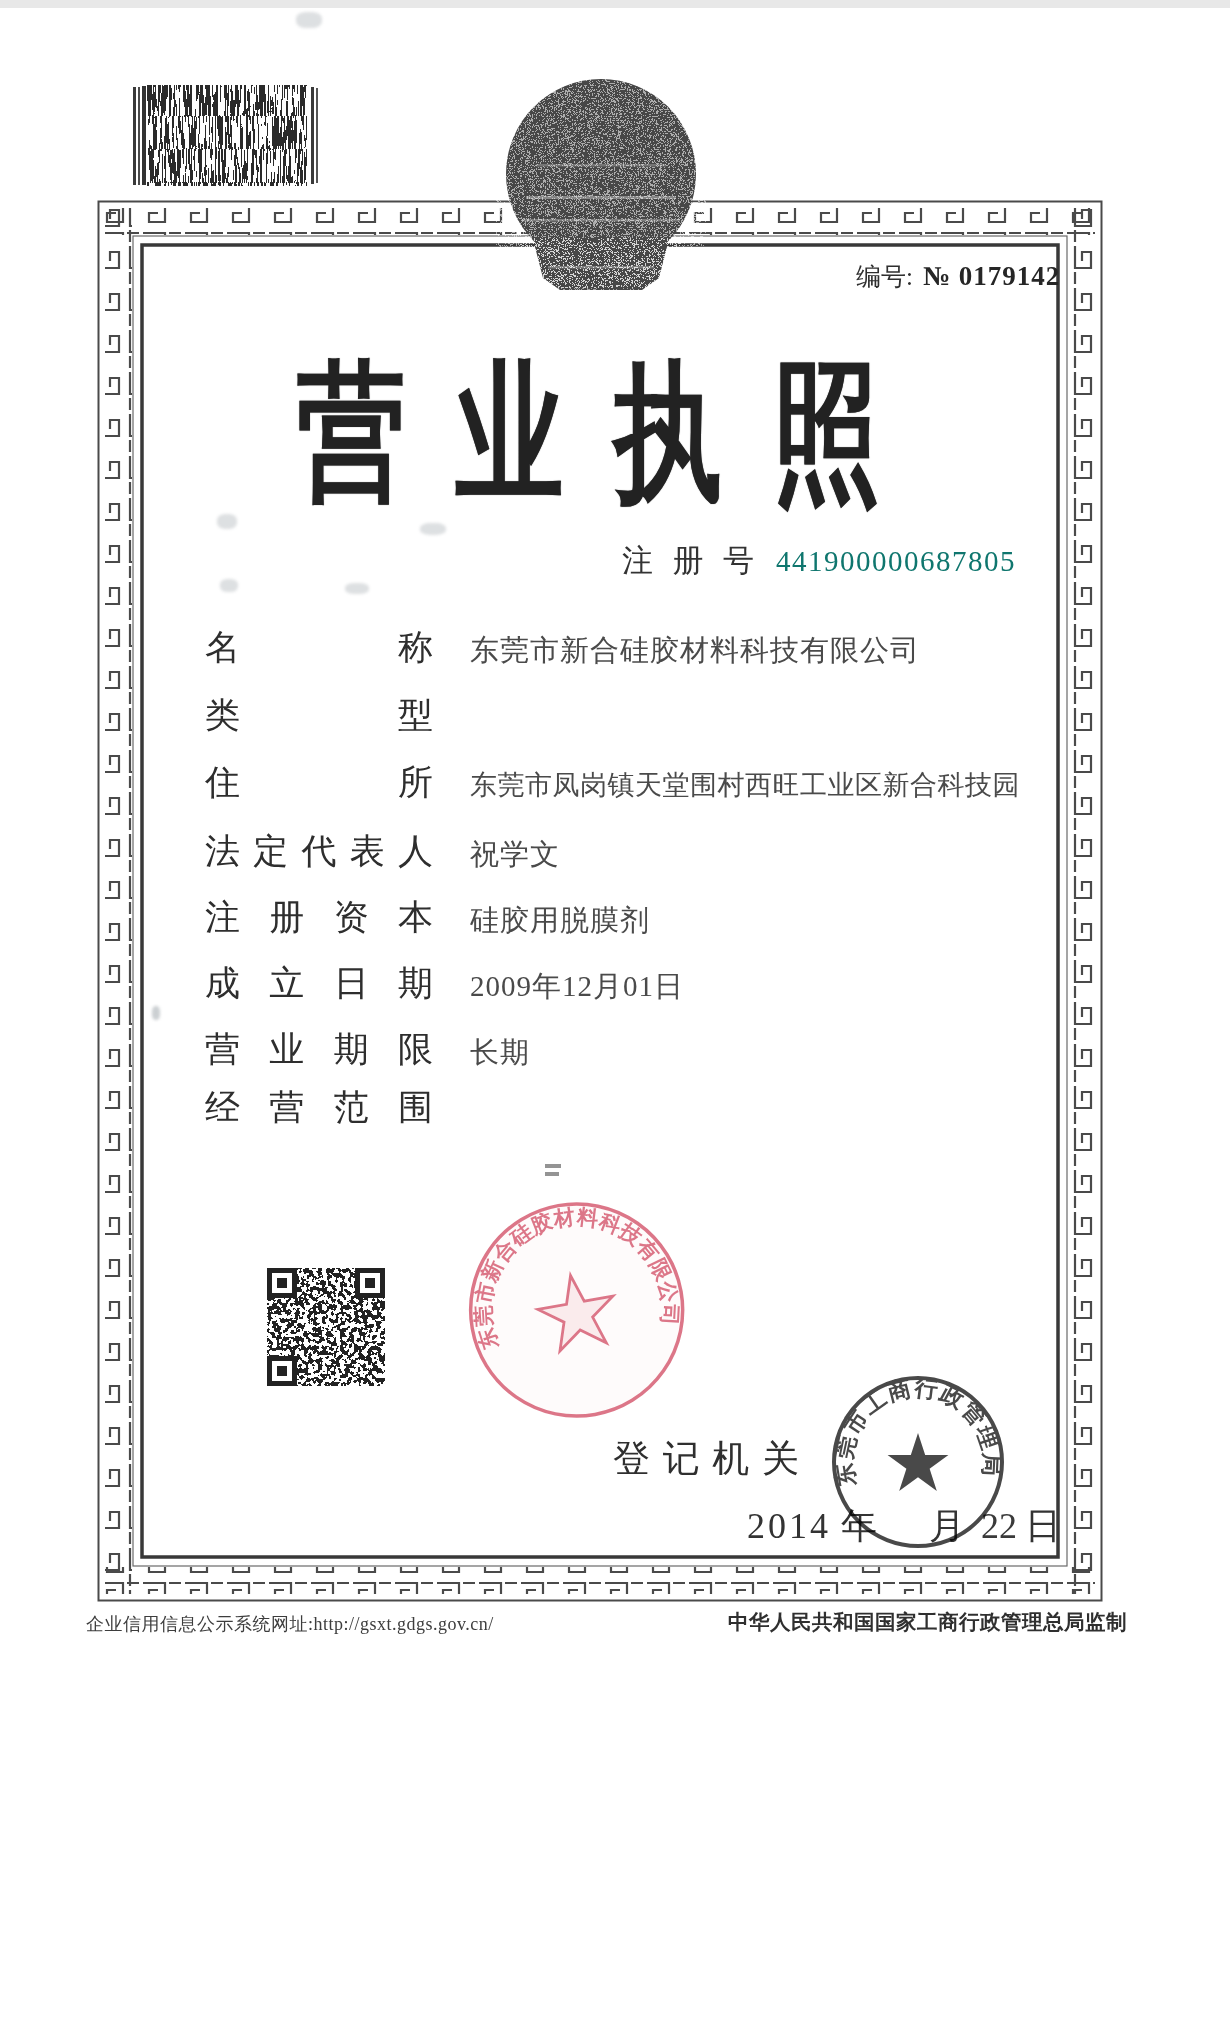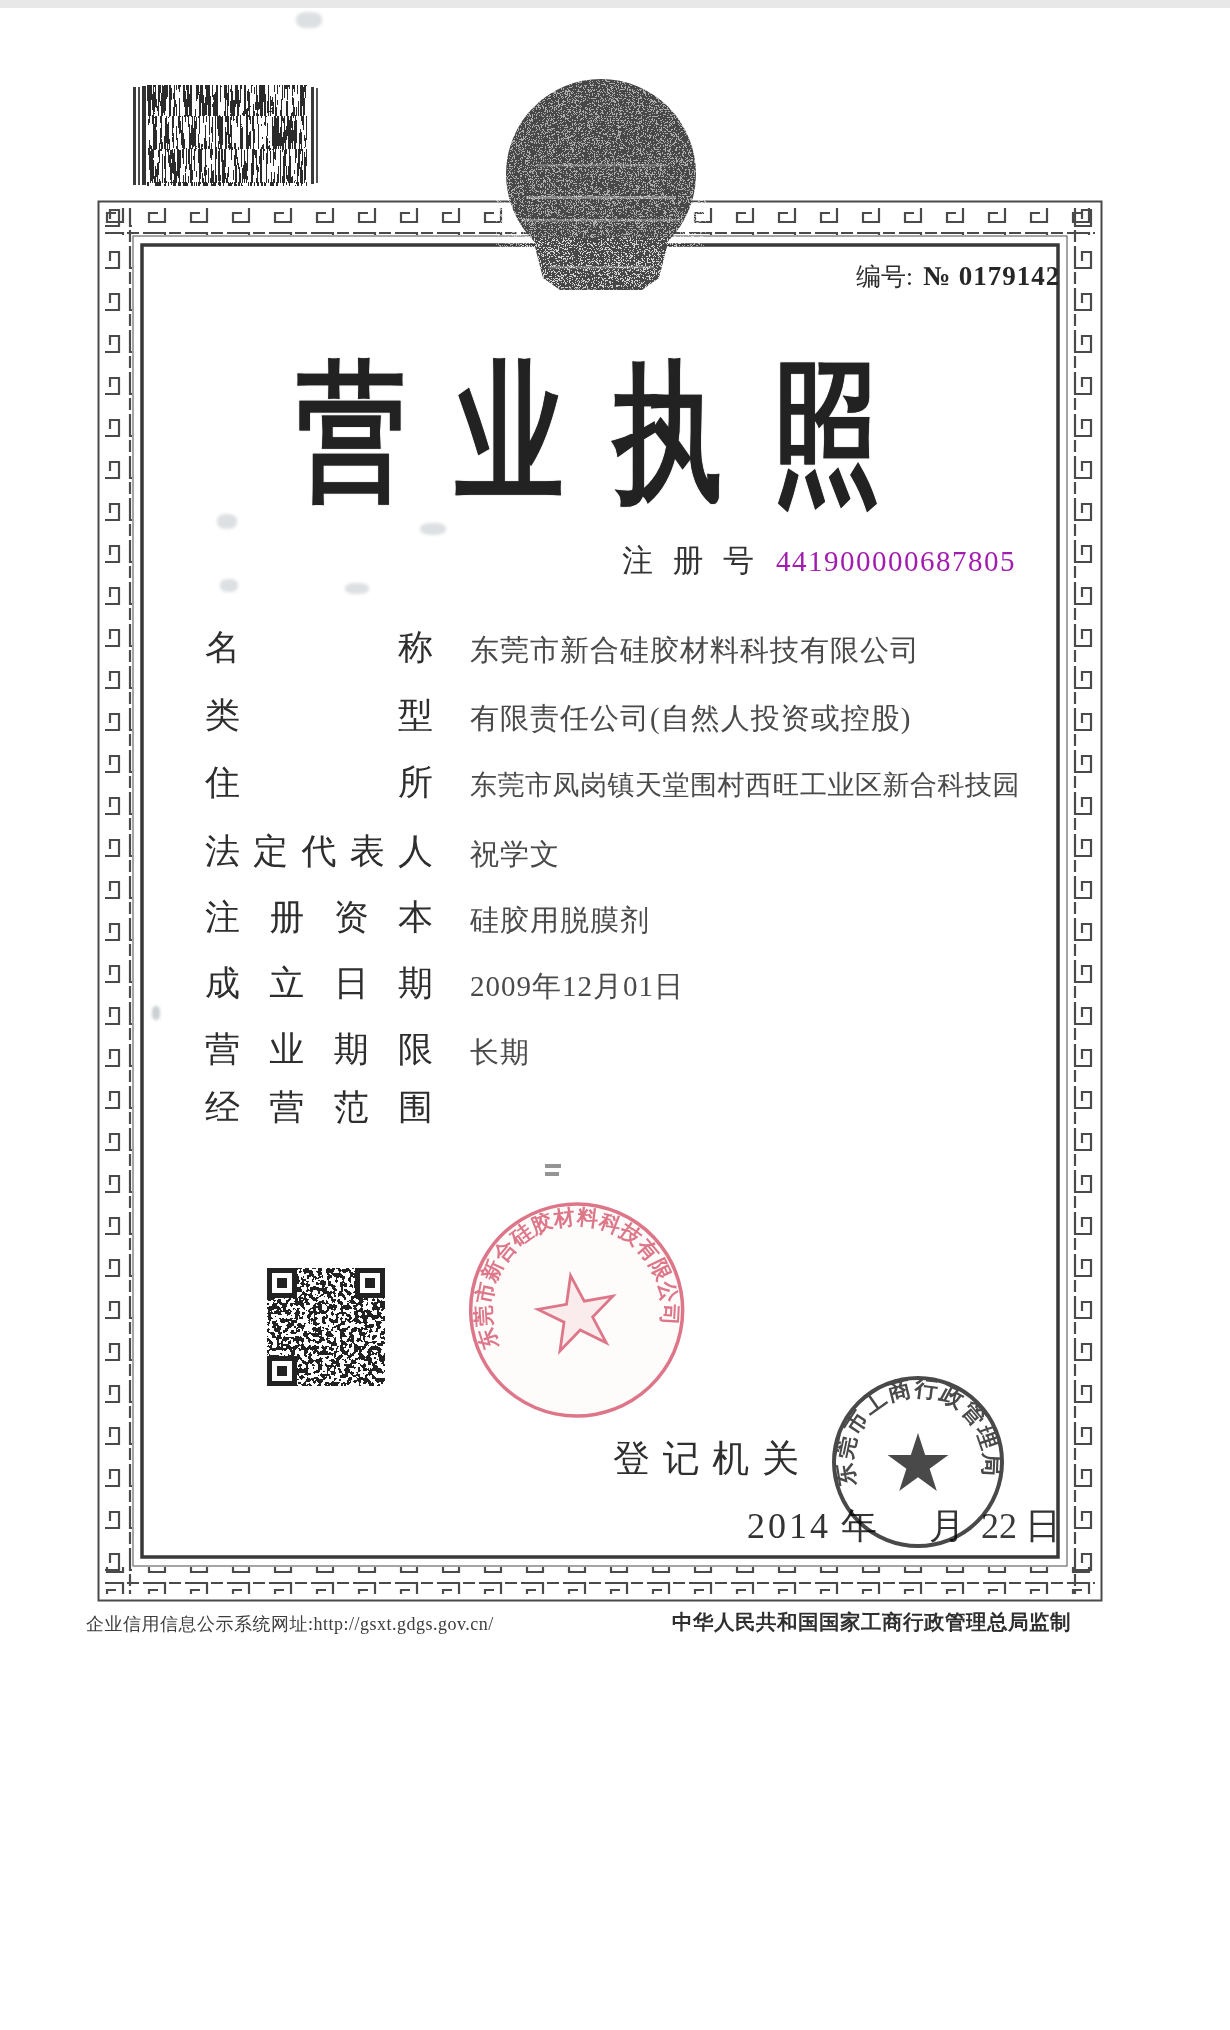--- a/index.html
+++ b/index.html
@@ -20,21 +20,21 @@
     font-family:"DejaVu Sans","Liberation Sans",sans-serif;
     font-size:150px;line-height:156px;font-weight:900;color:#222;
     letter-spacing:70px;padding-left:35px;box-sizing:border-box;
     transform:scaleX(0.72);transform-origin:50% 50%;
     text-shadow:0 0 1px #444;white-space:nowrap;
   }
 
   
   .regno{left:622px;top:532px;white-space:nowrap;display:flex;align-items:baseline;}
   .regno .rlabel{width:132px;font-size:31px;color:#333;}
-  .regno .rvalue{margin-left:22px;font-size:29px;letter-spacing:1.5px;color:#a21caf;}
+  .regno .rvalue{margin-left:22px;font-size:29px;letter-spacing:1.5px;color:#0f766e;}
 
   
   .row{position:absolute;left:205px;width:860px;display:flex;align-items:flex-start;}
   .flabel{width:228px;flex:none;font-size:35px;line-height:40px;color:#2e2e2e;}
   .fvalue{margin-left:37px;padding-top:5px;font-size:29px;line-height:34px;
           letter-spacing:1px;color:#4a4a4a;white-space:nowrap;}
   .row.scope .fvalue{
     white-space:normal;width:580px;font-size:19.5px;line-height:21.8px;
     letter-spacing:0.4px;text-align:justify;padding-top:6px;color:#4f4f4f;
   }
@@ -44,21 +44,21 @@
   .registrar{left:613px;top:1426px;width:186px;font-size:37px;color:#2f2f2f;}
   .dateline{left:747px;top:1494px;font-size:36px;color:#333;white-space:nowrap;}
   .dateline .d-year{letter-spacing:3px;}
   .dateline .d-yu{margin-left:10px;}
   .dateline .d-mu{margin-left:52px;}
   .dateline .d-day{margin-left:16px;color:#3a3a3a;}
   .dateline .d-du{margin-left:8px;}
 
   
   .footer-left{left:86px;top:1604px;font-size:18px;letter-spacing:0.5px;color:#3d3d3d;}
-  .footer-right{left:672px;top:1600px;font-size:20.5px;letter-spacing:0.5px;
+  .footer-right{left:728px;top:1600px;font-size:20.5px;letter-spacing:0.5px;
                 font-weight:600;color:#2f2f2f;}
 
   
   .barcode{left:133px;top:75px;}
   .emblem{left:496px;top:70px;z-index:5;}
   .frame{left:97px;top:192px;}
   .qr{left:259px;top:1252px;}
   .company-seal{left:461px;top:1186px;mix-blend-mode:multiply;opacity:0.8;
                 transform:rotate(-10deg);z-index:6;}
   .registrar-seal{left:827px;top:1363px;mix-blend-mode:multiply;opacity:0.86;z-index:6;}
@@ -162,21 +162,20 @@
         <span>名</span>
         <span>称</span>
       </span>
     <span class="fvalue">东莞市新合硅胶材料科技有限公司</span>
   </div>
   <div class="row" style="top:688px">
     <span class="flabel js-justify justified">
         <span>类</span>
         <span>型</span>
       </span>
-    <span class="fvalue">有限责任公司(自然人投资或控股)</span>
   </div>
   <div class="row" style="top:755px">
     <span class="flabel js-justify justified">
         <span>住</span>
         <span>所</span>
       </span>
     <span class="fvalue" style="font-size:27px;letter-spacing:0.5px">东莞市凤岗镇天堂围村西旺工业区新合科技园</span>
   </div>
   <div class="row" style="top:824px">
     <span class="flabel js-justify justified">

